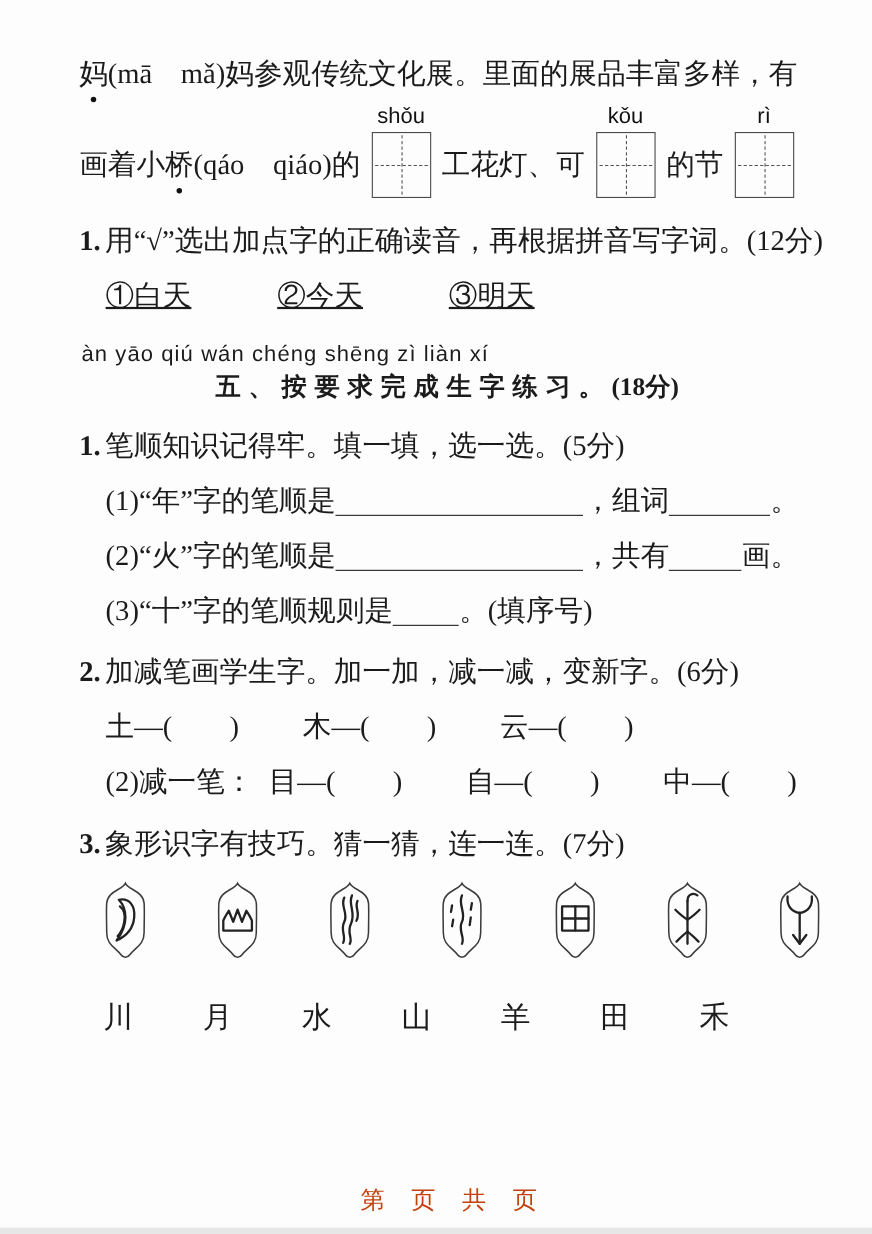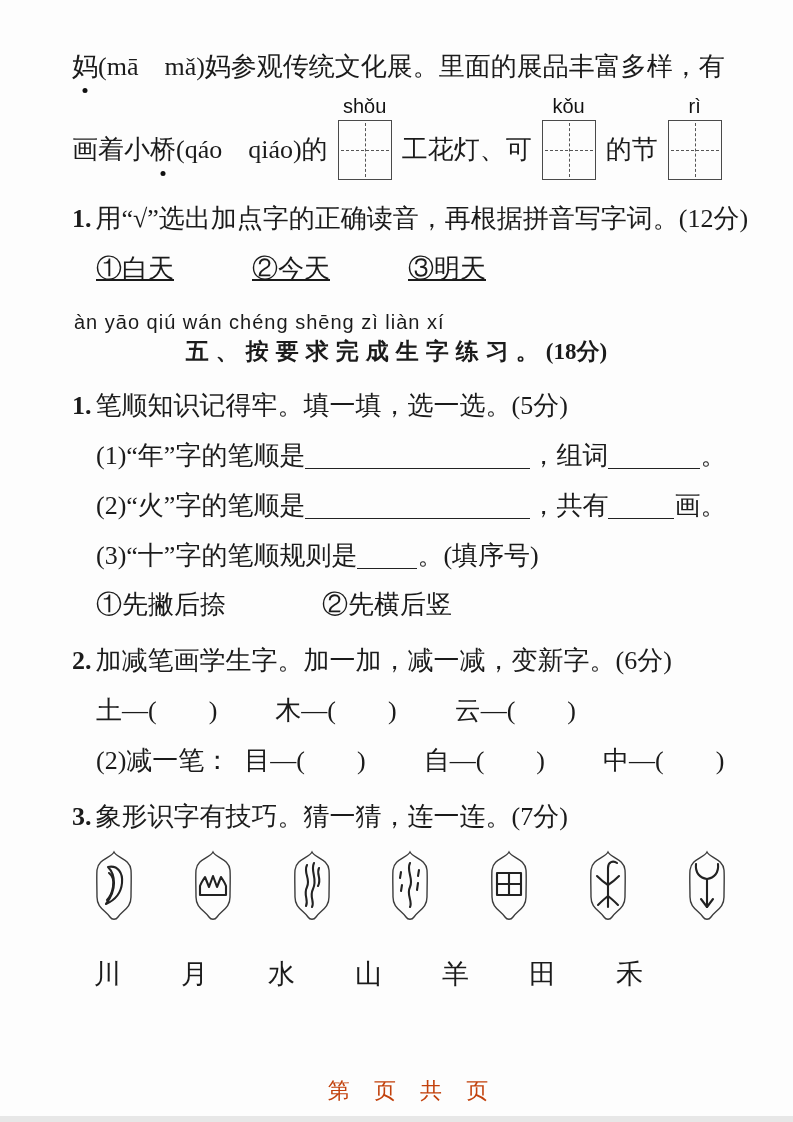--- a/index.html
+++ b/index.html
@@ -1,18 +1,18 @@
 <!DOCTYPE html>
 <html><head>
 <meta charset="utf-8">
 <style>
   html,body{margin:0;padding:0;background:#fff;}
   .page{position:relative;width:793px;height:1122px;background:#fdfdfd;overflow:hidden;
         font-family:"Liberation Serif",serif;color:#1b1b1b;}
-  .content{padding:50px 40px 0 72px;font-size:26px;line-height:1.3;}
+  .content{padding:50px 20px 0 72px;font-size:26px;line-height:1.3;}
   .pass-line{position:relative;margin-bottom:6px;}
   .dotchar{position:relative;display:inline-block;}
   .dotchar::after{content:"";position:absolute;left:50%;transform:translateX(-50%);
         bottom:-9px;width:5px;height:5px;border-radius:50%;background:#111;}
   .pass-line2{display:flex;align-items:center;padding-top:30px;margin-top:6px;margin-bottom:14px;}
   .wbox{position:relative;width:52px;height:58px;border:1.6px solid #4a4a4a;margin:0 10px;flex:0 0 auto;}
   .wbox::before{content:"";position:absolute;left:50%;top:2px;bottom:2px;border-left:1.6px dashed #555;}
   .wbox::after{content:"";position:absolute;top:50%;left:2px;right:2px;border-top:1.6px dashed #555;}
   .wbox .pinyin{position:absolute;top:-28px;left:-10px;right:-10px;text-align:center;
         font-size:20px;font-family:"Liberation Sans",sans-serif;color:#111;}
@@ -95,24 +95,20 @@
       </div>
 
       <div class="subline">
         <span>(2)“火”字的笔顺是</span><span class="blank b-long"></span><span>，共有</span><span class="blank b-short"></span><span>画。</span>
       </div>
 
       <div class="subline">
         <span>(3)“十”字的笔顺规则是</span><span class="blank b-tiny"></span><span>。(填序号)</span>
       </div>
 
-      <div class="choices">
-        <span>①先撇后捺</span>
-        <span>②先横后竖</span>
-      </div>
 
       <div class="qline">
         <span class="qnum">2.</span><span>加减笔画学生字。加一加，减一减，变新字。(6分)</span>
       </div>
 
       <div class="additems">
         <span>土—(　　)</span>
         <span>木—(　　)</span>
         <span>云—(　　)</span>
       </div>

